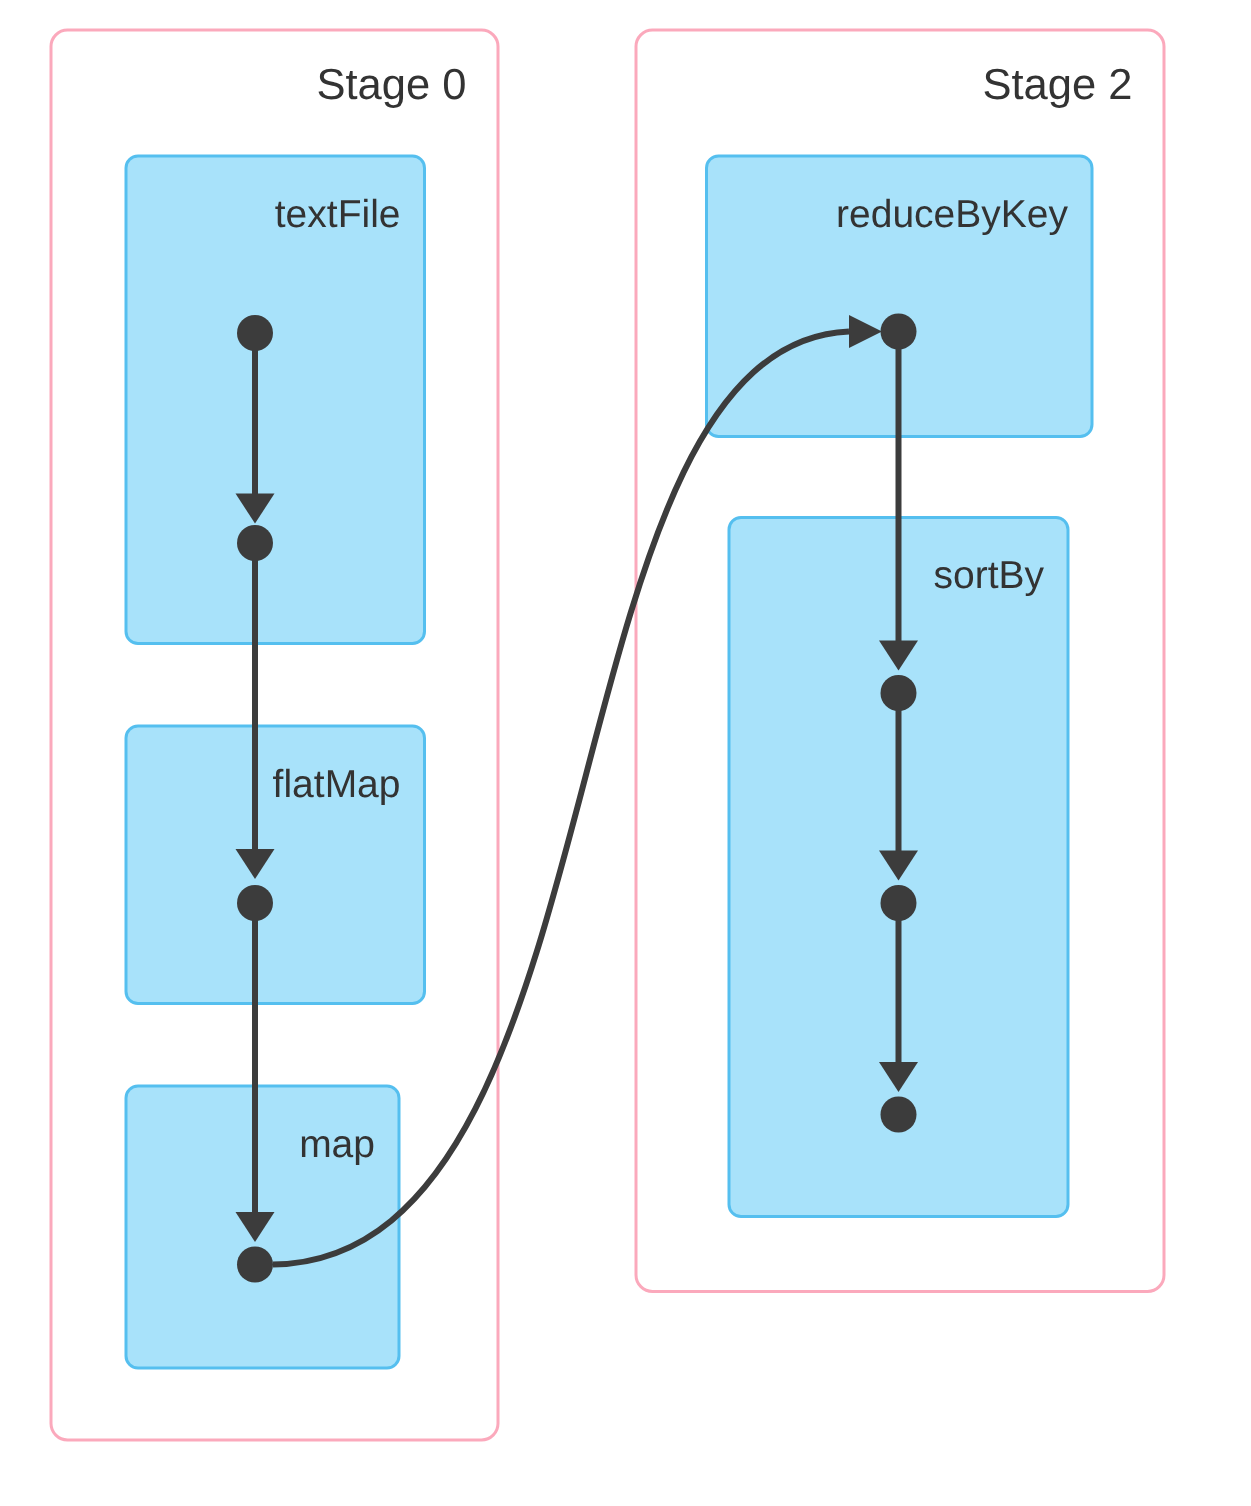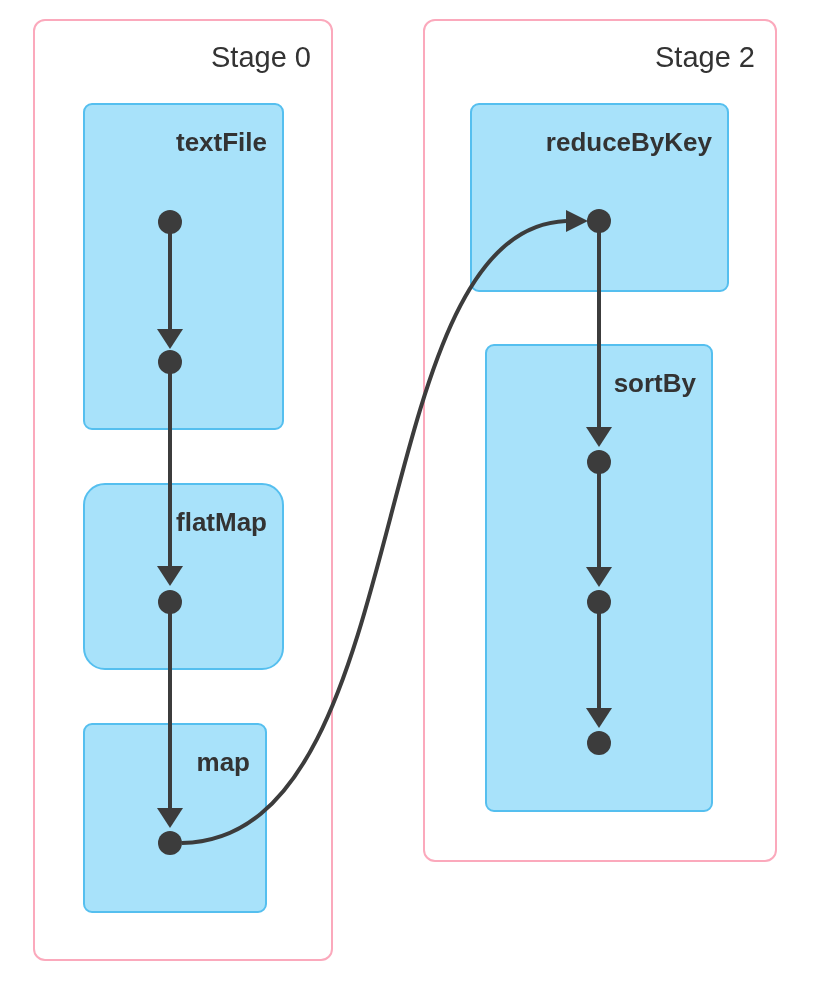--- a/index.html
+++ b/index.html
@@ -30,21 +30,20 @@
     line-height: 1.1;
     color: var(--text, #333333);
     white-space: nowrap;
   }
   .op {
     position: absolute;
     background: var(--operation-fill, #A8E2FA);
     border: 2px solid var(--operation-border, #55BFEF);
     border-radius: 9px;
     box-sizing: border-box;
-    font-weight: bold;
   }
   .op-label {
     position: absolute;
     top: 23px;
     right: 15px;
     font-size: 26px;
     line-height: 1.1;
     color: var(--text, #333333);
     white-space: nowrap;
   }
@@ -74,21 +73,21 @@
 
 <div class="canvas">
 
   <div class="stage" style="left:22px; top:19px; width:300px; height:942px;margin-left:11px;">
     <div class="stage-label">Stage 0</div>
 
     <div class="op" style="left:48px; top:82px; width:201px; height:327px;">
       <div class="op-label">textFile</div>
     </div>
 
-    <div class="op" style="left:48px; top:462px; width:201px; height:187px;border-radius:22px;">
+    <div class="op" style="left:48px; top:462px; width:201px; height:187px;">
       <div class="op-label">flatMap</div>
     </div>
 
     <div class="op" style="left:48px; top:702px; width:184px; height:190px;">
       <div class="op-label">map</div>
     </div>
   </div>
 
   <div class="stage" style="left:423px; top:19px; width:354px; height:843px;">
     <div class="stage-label">Stage 2</div>

